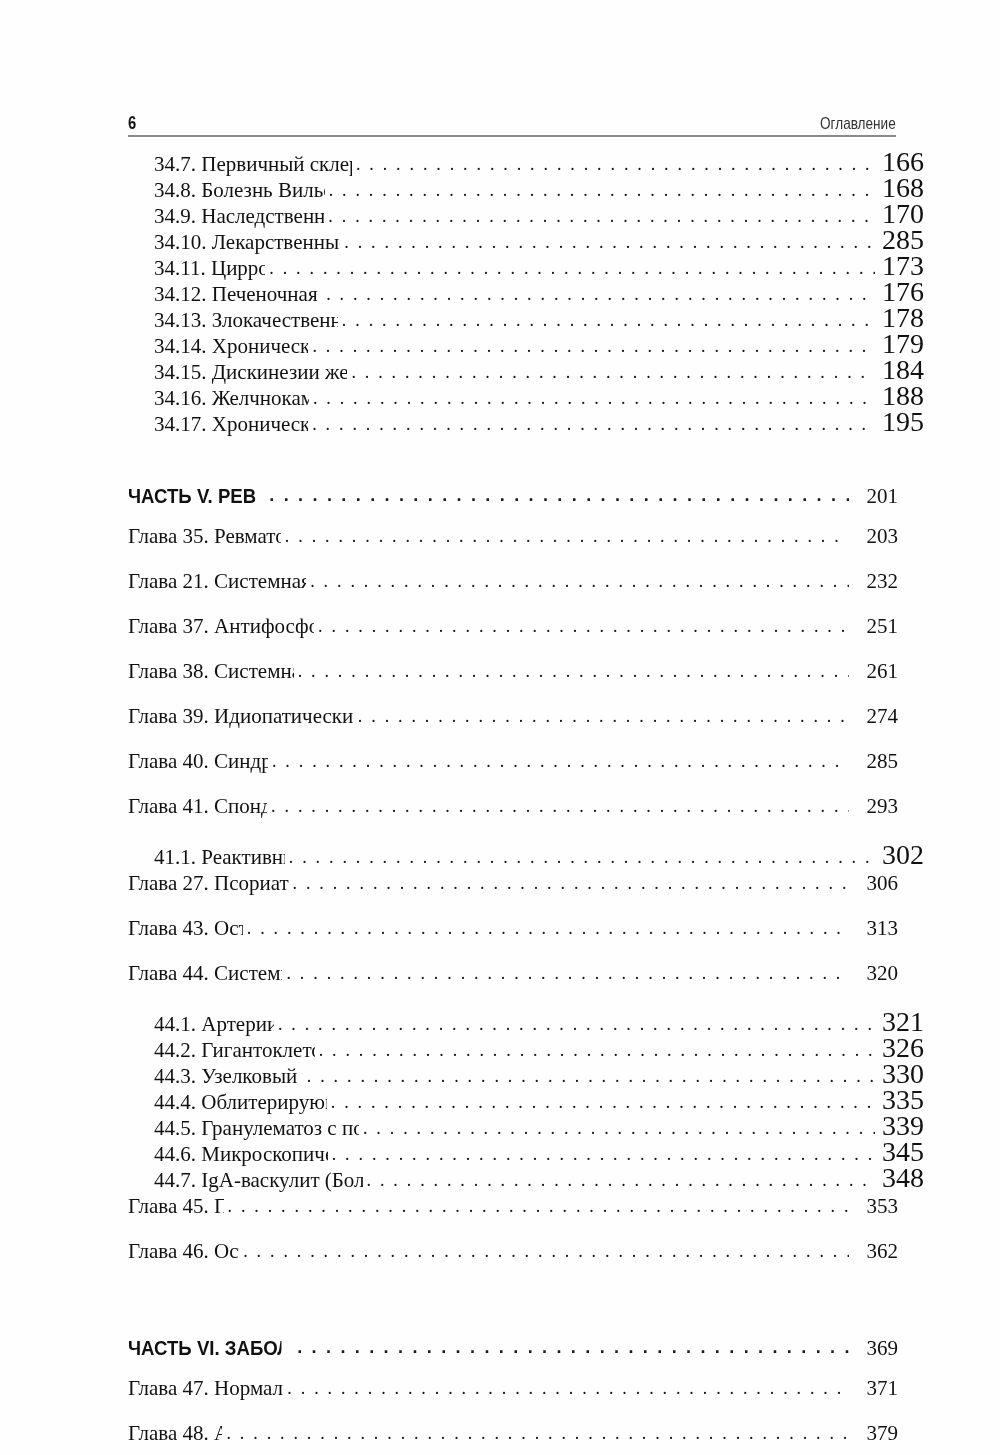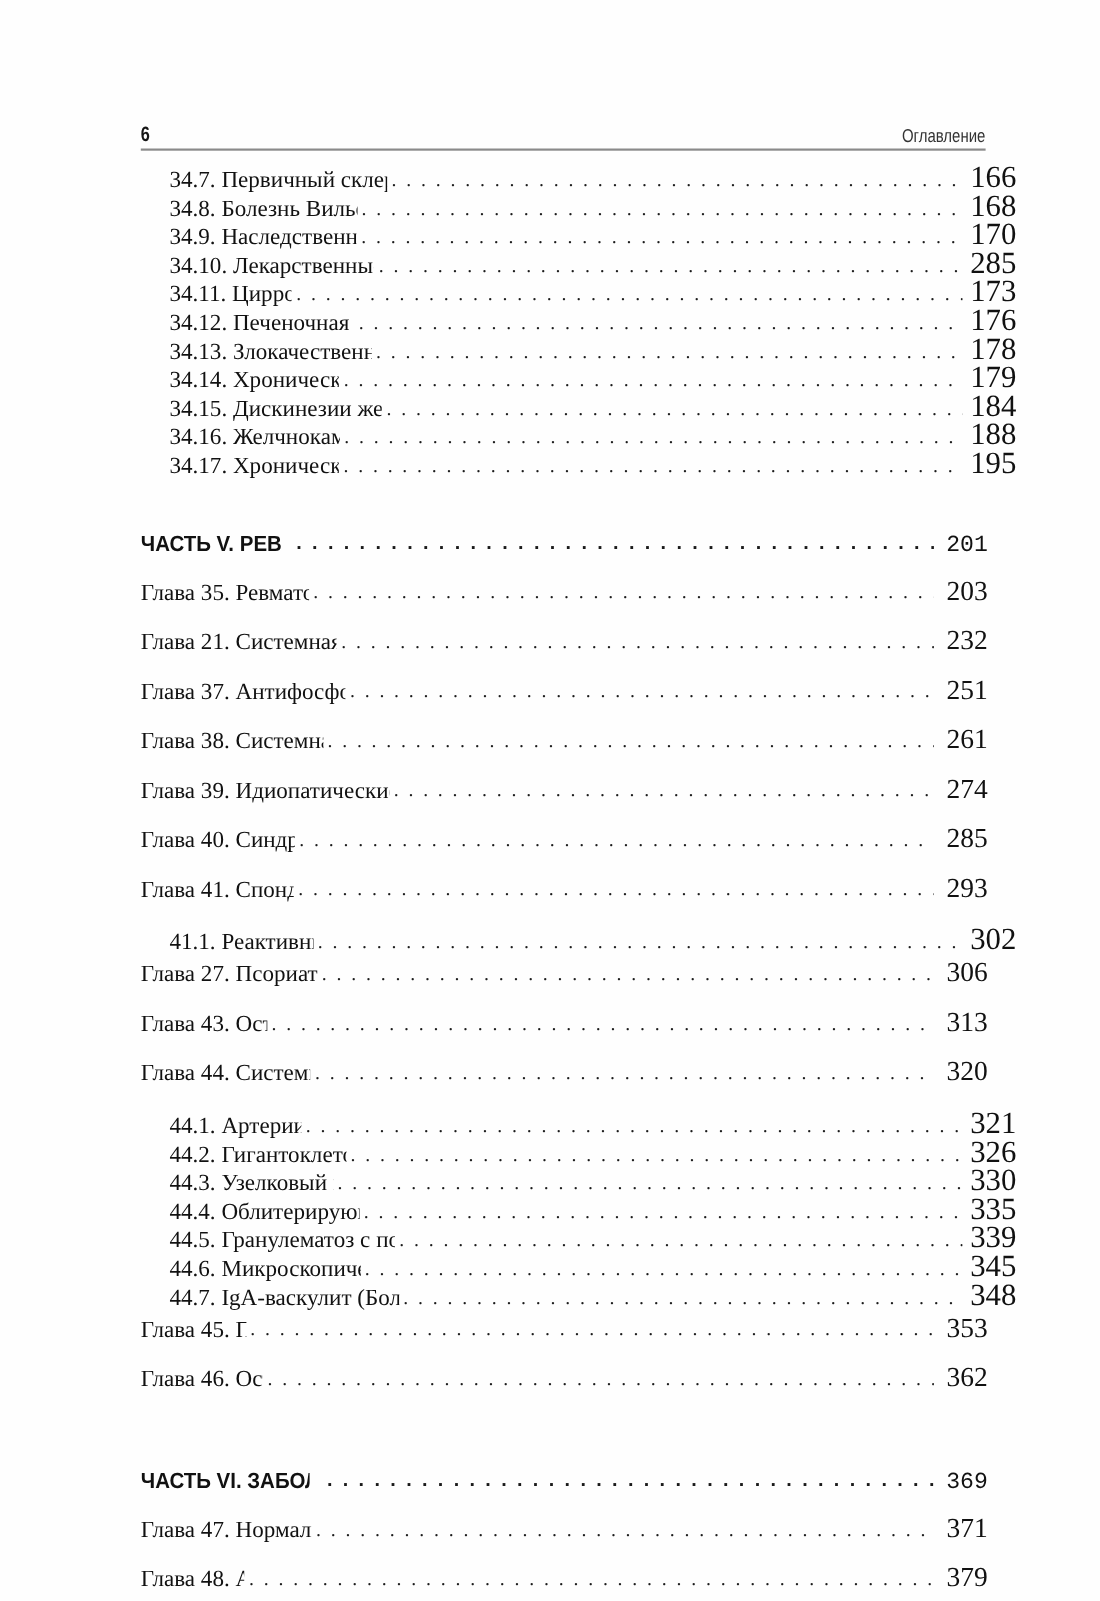--- a/index.html
+++ b/index.html
@@ -87,21 +87,21 @@
     position: relative;
     top: -1px;
   }
   .row .leader::after {
     content: ". . . . . . . . . . . . . . . . . . . . . . . . . . . . . . . . . . . . . . . . . . . . . . . . . . . . . . . . . . . . . . . . . . . . . . . . . . . . . .";
   }
   .row .pg {
     flex: 0 0 auto;
     width: 46px;
     text-align: right;
-    font-size: 25px;
+    font-size: 21px;
   }
 
   
   .sub {
     height: 26px;
     padding-left: 26px;
     font-size: 21px;
   }
   .sub .pg { font-size: 28px; }
 
@@ -123,21 +123,21 @@
     font-family: "Liberation Sans", "DejaVu Sans", sans-serif;
     font-weight: bold;
     font-size: 20px;
     letter-spacing: 0px;
   }
   .part .txt {
     transform: scaleX(0.93);
     transform-origin: left center;
   }
   .part .pg {
-    font-family: Liberation Mono, monospace;
+    font-family: Liberation Serif, serif;
     font-weight: normal;
     font-size: 21px;
   }
   .part .leader { top: -2px; }
 
   
   .gap-before-part { height: 52px; }
   .gap-after-sublist { height: 6px; }
 </style>
 </head>

